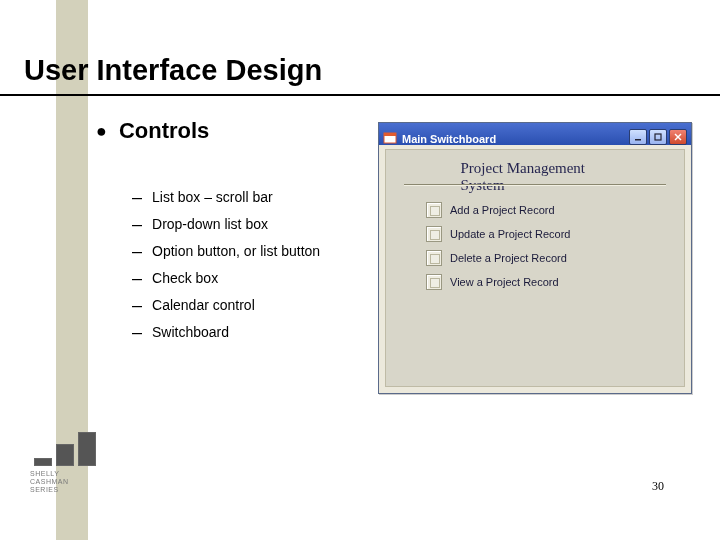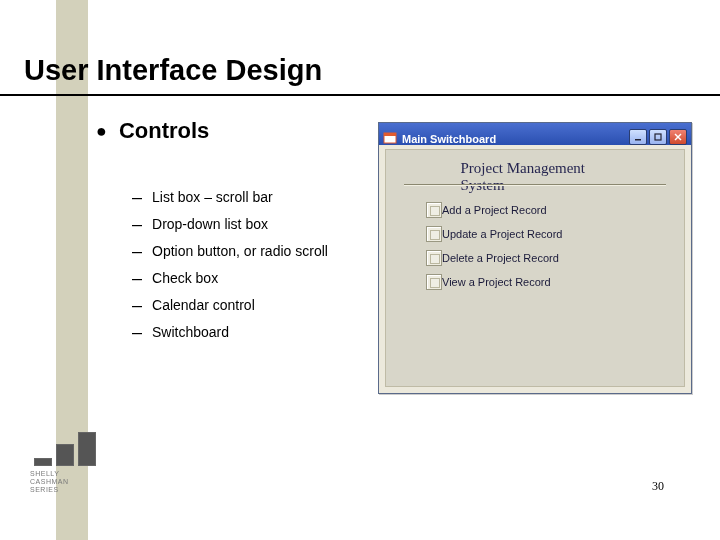--- a/index.html
+++ b/index.html
@@ -31,21 +31,21 @@
   .tb-btn { width: 18px; height: 16px; border: 1px solid #2a3d70; border-radius: 2px; display: flex; align-items: center; justify-content: center; font-size: 10px; line-height: 1; }
   .tb-min { background: linear-gradient(#cfe0ff,#9ab4f0); color:#223; }
   .tb-max { background: linear-gradient(#cfe0ff,#9ab4f0); color:#223; }
   .tb-close { background: linear-gradient(#f08272,#d04a2c); color:#fff; }
 
   .win-inner { position: absolute; left: 6px; top: 26px; right: 6px; bottom: 6px; background: #d8d6c9; border: 1px solid #bfbba6; }
   .panel-title { position: absolute; left: 50%; top: 10px; transform: translateX(-50%); font-family: "Times New Roman", serif; font-size: 15px; color: #262650; }
   .panel-rule { position: absolute; left: 18px; right: 18px; top: 34px; height: 2px; background: #8a876f; border-bottom: 1px solid #f2f0e3; }
 
   .menu-list { position: absolute; left: 40px; top: 48px; right: 18px; }
-  .menu-item { display: flex; align-items: center; height: 24px; }
+  .menu-item { display: flex; align-items: center; gap: 8px; height: 24px; }
   .menu-btn { width: 16px; height: 16px; background: #efede1; border: 1px solid #9a9882; box-shadow: inset 1px 1px 0 #fff; position: relative; }
   .menu-btn::after { content: ""; position: absolute; left: 3px; top: 3px; width: 8px; height: 8px; background: #efeee4; border: 1px solid #bab79f; }
   .menu-label { font-size: 11px; color: #1a1a3a; font-family: Arial, sans-serif; }
 
   
   .logo { position: absolute; left: 30px; bottom: 46px; width: 72px; height: 74px; }
   .logo-bar { position: absolute; width: 18px; bottom: 28px; background: #555; border: 1px solid #666; }
   .logo-bar.b1 { left: 4px; height: 8px; }
   .logo-bar.b2 { left: 26px; height: 22px; }
   .logo-bar.b3 { left: 48px; height: 34px; }
@@ -73,21 +73,21 @@
     <div class="sub-item">
       <span class="sub-dash">–</span>
       <span class="sub-text">List box – scroll bar</span>
     </div>
     <div class="sub-item">
       <span class="sub-dash">–</span>
       <span class="sub-text">Drop-down list box</span>
     </div>
     <div class="sub-item">
       <span class="sub-dash">–</span>
-      <span class="sub-text">Option button, or radio scroll</span>
+      <span class="sub-text">Option button, or list button</span>
     </div>
     <div class="sub-item">
       <span class="sub-dash">–</span>
       <span class="sub-text">Check box</span>
     </div>
     <div class="sub-item">
       <span class="sub-dash">–</span>
       <span class="sub-text">Calendar control</span>
     </div>
     <div class="sub-item">

